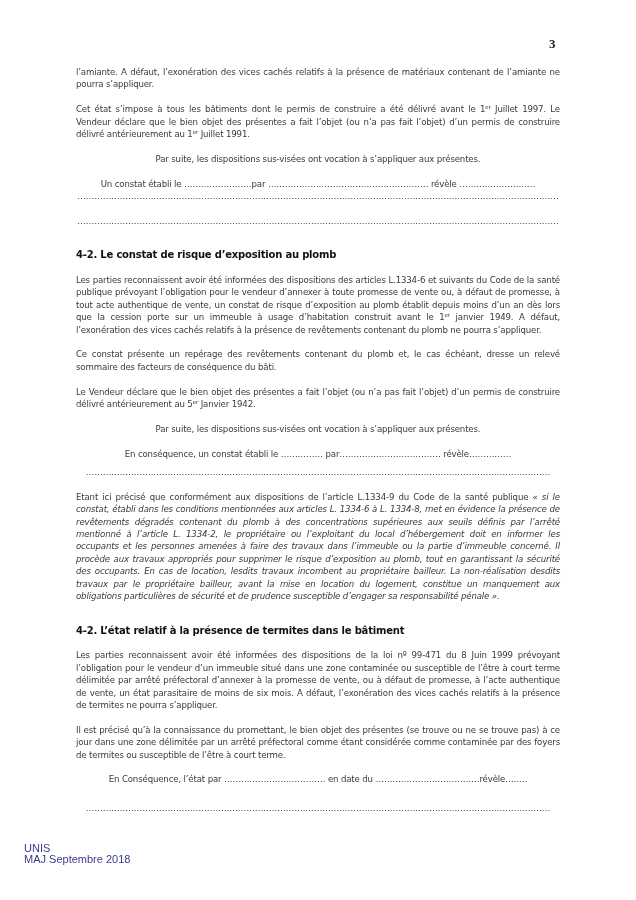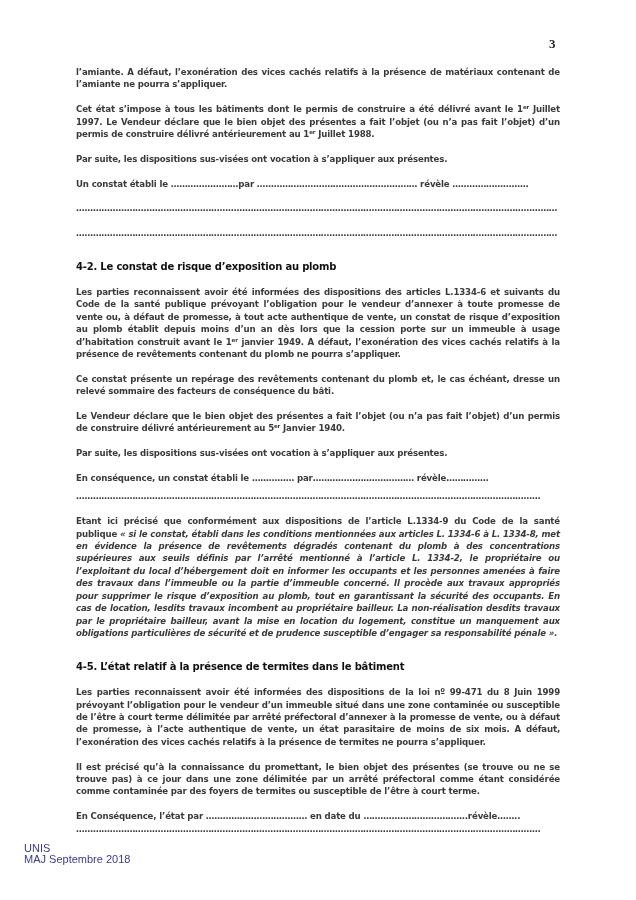--- a/index.html
+++ b/index.html
@@ -6,65 +6,65 @@
     body { width: 636px; height: 900px; position: relative; overflow: hidden; }
     .page-num {
       position: absolute; left: 549px; top: 36px;
       font-family: "Liberation Serif", serif; font-size: 13px; font-weight: bold; color: #222;
     }
     .content {
       position: absolute; left: 76px; top: 66px; width: 484px;
       font-family: "DejaVu Sans", sans-serif; font-size: 8.6px; line-height: 12.4px;
       color: #3a3a3a; letter-spacing: -0.15px;
     }
-    .content p { margin: 0 0 12.4px 0; text-align: justify; font-weight: bold; }
-    .content p.nojust { text-align: left; }
+    .content p { margin: 0 0 12.4px 0; text-align: justify; }
+    .content p.nojust { text-align: center; }
     .content .dots { white-space: nowrap; overflow: hidden; }
     .content h2 {
       font-family: "DejaVu Sans", sans-serif; font-size: 10px; font-weight: bold;
       color: #111; margin: 22px 0 12.4px 0; line-height: 12.4px; letter-spacing: -0.2px;
     }
     sup { font-size: 5.5px; vertical-align: 3px; line-height: 0; }
     .footer {
       position: absolute; left: 24px; top: 843px;
       font-family: "Liberation Sans", sans-serif; font-size: 11px; line-height: 11px; color: #3b3b8f;
     }
   </style>
 </head>
 <body>
 
 <div class="page-num">3</div>
 
 <div class="content">
 
   <section>
     <p>l’amiante. A défaut, l’exonération des vices cachés relatifs à la présence de matériaux contenant de l’amiante ne pourra s’appliquer.</p>
-    <p><span>Cet état s’impose à tous les bâtiments dont le permis de construire a été délivré avant le 1</span><sup>er</sup><span> Juillet 1997. Le Vendeur déclare que le bien objet des présentes a fait l’objet (ou n’a pas fait l’objet) d’un permis de construire délivré antérieurement au 1</span><sup>er</sup><span> Juillet 1988.</span></p>
+    <p><span>Cet état s’impose à tous les bâtiments dont le permis de construire a été délivré avant le 1</span><sup>er</sup><span> Juillet 1997. Le Vendeur déclare que le bien objet des présentes a fait l’objet (ou n’a pas fait l’objet) d’un permis de construire délivré antérieurement au 1</span><sup>er</sup><span> Juillet 1991.</span></p>
     <p class="nojust">Par suite, les dispositions sus-visées ont vocation à s’appliquer aux présentes.</p>
-    <p class="nojust" style="margin-bottom:12px"><span class="dots">Un constat établi le ……………………par ………………………………………………… révèle ………………………</span></p>
+    <p class="nojust" style="margin-bottom:0"><span class="dots">Un constat établi le ……………………par ………………………………………………… révèle ………………………</span></p>
     <p class="nojust dots">………………………………………………………………………………………………………………………………………………………</p>
     <p class="nojust dots">………………………………………………………………………………………………………………………………………………………</p>
   </section>
 
   <section>
     <h2>4-2.  Le constat de risque d’exposition au plomb</h2>
     <p><span>Les parties reconnaissent avoir été informées des dispositions des articles L.1334-6 et suivants du Code de la santé publique prévoyant l’obligation pour le vendeur d’annexer à toute promesse de vente ou, à défaut de promesse, à tout acte authentique de vente, un constat de risque d’exposition au plomb établit depuis moins d’un an dès lors que la cession porte sur un immeuble à usage d’habitation construit avant le 1</span><sup>er</sup><span> janvier 1949. A défaut, l’exonération des vices cachés relatifs à la présence de revêtements contenant du plomb ne pourra s’appliquer.</span></p>
     <p>Ce constat présente un repérage des revêtements contenant du plomb et, le cas échéant, dresse un relevé sommaire des facteurs de conséquence du bâti.</p>
-    <p><span>Le Vendeur déclare que le bien objet des présentes a fait l’objet (ou n’a pas fait l’objet) d’un permis de construire délivré antérieurement au 5</span><sup>er</sup><span> Janvier 1940.</span></p>
+    <p><span>Le Vendeur déclare que le bien objet des présentes a fait l’objet (ou n’a pas fait l’objet) d’un permis de construire délivré antérieurement au 5</span><sup>er</sup><span> Janvier 1942.</span></p>
     <p class="nojust">Par suite, les dispositions sus-visées ont vocation à s’appliquer aux présentes.</p>
     <p class="nojust dots" style="margin-bottom:6px">En conséquence, un constat établi le …………… par……………………………… révèle……………</p>
     <p class="nojust dots">…………………………………………………………………………………………………………………………………………………</p>
     <p><span>Etant ici précisé que conformément aux dispositions de l’article L.1334-9 du Code de la santé publique </span><span style="font-style:italic">« si le constat, établi dans les conditions mentionnées aux articles L. 1334-6 à L. 1334-8, met en évidence la présence de revêtements dégradés contenant du plomb à des concentrations supérieures aux seuils définis par l’arrêté mentionné à l’article L. 1334-2, le propriétaire ou l’exploitant du local d’hébergement doit en informer les occupants et les personnes amenées à faire des travaux dans l’immeuble ou la partie d’immeuble concerné. Il procède aux travaux appropriés pour supprimer le risque d’exposition au plomb, tout en garantissant la sécurité des occupants. En cas de location, lesdits travaux incombent au propriétaire bailleur. La non-réalisation desdits travaux par le propriétaire bailleur, avant la mise en location du logement, constitue un manquement aux obligations particulières de sécurité et de prudence susceptible d’engager sa responsabilité pénale ».</span></p>
   </section>
 
   <section>
-    <h2>4-5. L’état relatif à la présence de termites dans le bâtiment</h2>
+    <h2>4-2. L’état relatif à la présence de termites dans le bâtiment</h2>
     <p>Les parties reconnaissent avoir été informées des dispositions de la loi nº 99-471 du 8 Juin 1999 prévoyant l’obligation pour le vendeur d’un immeuble situé dans une zone contaminée ou susceptible de l’être à court terme délimitée par arrêté préfectoral d’annexer à la promesse de vente, ou à défaut de promesse, à l’acte authentique de vente, un état parasitaire de moins de six mois. A défaut, l’exonération des vices cachés relatifs à la présence de termites ne pourra s’appliquer.</p>
     <p>Il est précisé qu’à la connaissance du promettant, le bien objet des présentes (se trouve ou ne se trouve pas) à ce jour dans une zone délimitée par un arrêté préfectoral comme étant considérée comme contaminée par des foyers de termites ou susceptible de l’être à court terme.</p>
-    <p class="nojust dots" style="margin-bottom:0">En Conséquence, l’état par ……………………………… en date du ……………………………….révèle……..</p>
+    <p class="nojust dots" style="margin-bottom:16px">En Conséquence, l’état par ……………………………… en date du ……………………………….révèle……..</p>
     <p class="nojust dots">…………………………………………………………………………………………………………………………………………………</p>
   </section>
 
 </div>
 
 <div class="footer">
   <div>UNIS</div>
   <div>MAJ Septembre 2018</div>
 </div>
 

